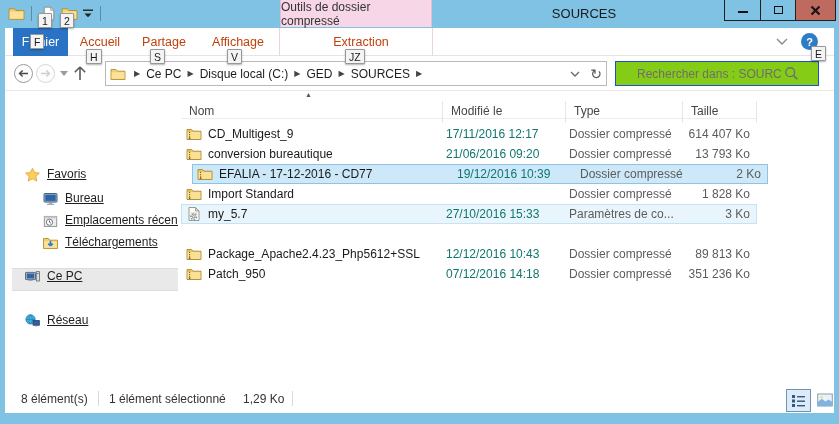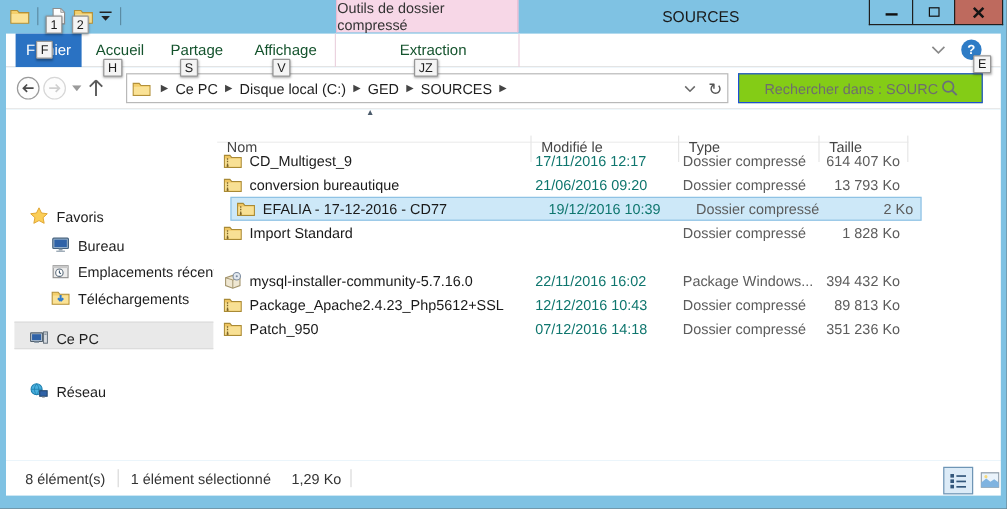--- a/index.html
+++ b/index.html
@@ -15,48 +15,48 @@
   #win-controls{position:absolute;right:3px;top:0;height:21px;display:flex;border:1px solid #1f1f1f;border-top:none;}
   .wbtn{width:35px;height:20px;display:flex;align-items:center;justify-content:center;border-left:1px solid #1f1f1f;}
   .wbtn:first-child{border-left:none;}
   #btn-close{width:40px;background:#BE6A5E;}
   .glyph-min{width:10px;height:2.4px;background:#111;margin-top:4px;}
   .glyph-max{width:9px;height:8px;border:1.8px solid #111;}
   
   .kt{position:absolute;z-index:60;background:#F4F4F4;border:1px solid #979797;border-radius:1px;padding:0 3px;height:15px;line-height:14px;font-size:10.5px;color:#1c1c1c;box-shadow:0 1px 2px rgba(0,0,0,.3);white-space:nowrap;}
   
   #tabsrow{position:absolute;left:5px;top:28px;width:829px;height:28px;background:#fff;border-bottom:1px solid #E4E4E4;}
-  .tab{position:absolute;top:0;height:28px;display:flex;align-items:center;justify-content:center;color:#14532d;font-size:12.5px;}
+  .tab{position:absolute;top:0;height:28px;display:flex;align-items:center;justify-content:center;color:#c2410c;font-size:12.5px;}
   #tab-file{left:8px;width:55px;background:#2A72C3;color:#fff;}
   .ctx-line{position:absolute;top:0;width:1px;height:28px;background:#EBD3DF;}
   #ribbon-collapse{position:absolute;right:46px;top:10px;}
   #help-btn{position:absolute;right:16px;top:5px;width:17px;height:17px;border-radius:50%;background:#2E7CC6;color:#fff;font-weight:bold;font-size:11px;display:flex;align-items:center;justify-content:center;}
   
   #addrrow{position:absolute;left:5px;top:56px;width:829px;height:35px;background:#fff;border-bottom:1px solid #E9E9E9;}
   .navcircle{position:absolute;top:8px;width:19px;height:19px;border-radius:50%;background:#FDFDFD;display:flex;align-items:center;justify-content:center;}
   #crumbbox{position:absolute;left:100px;top:5px;width:502px;height:25px;border:1px solid #B9B9B9;background:#fff;display:flex;align-items:center;padding:0 4px;}
   .crumb-sep{color:#444;font-size:8px;margin:0 6px;}
   .crumb{color:#1e1e1e;white-space:nowrap;}
   #crumb-tools{margin-left:auto;display:flex;align-items:center;gap:10px;}
   #refresh-icon{font-size:14px;color:#555;line-height:1;}
   #searchbox{position:absolute;left:610px;top:5px;width:204px;height:25px;border:1px solid #1d4ed8;background:#84cc16;display:flex;align-items:center;padding:0 19px;}
   #searchbox input{border:none;outline:none;flex:1;font-family:"Liberation Sans",sans-serif;font-size:12px;color:#333;background:transparent;min-width:0;}
   #searchbox input::placeholder{color:#6e6e6e;opacity:1;}
   
   #main{position:absolute;left:5px;top:91px;width:829px;height:293px;background:#fff;}
   
   #sidebar{position:absolute;left:0;top:0;width:173px;height:293px;overflow:hidden;}
-  .side-item{position:absolute;height:21px;display:flex;align-items:flex-end;white-space:nowrap;overflow:hidden;width:173px;}
+  .side-item{position:absolute;height:21px;display:flex;align-items:flex-start;white-space:nowrap;overflow:hidden;width:173px;text-decoration:underline;}
   .side-item .sicon{flex:0 0 17px;height:16px;margin-right:6px;}
   #side-thispc{background:#E9E9E9;border-top:1px solid #DCDCDC;border-bottom:1px solid #DCDCDC;height:23px;}
   
   #filearea{position:absolute;left:173px;top:0;width:656px;height:293px;}
   #sort-arrow{position:absolute;left:127px;top:0;font-size:7px;color:#4A5A6A;}
   #lheader{position:absolute;left:3px;top:6px;width:576px;height:22px;color:#454545;border-bottom:1px solid #EDEDED;}
-  .hcell{position:absolute;top:16px;height:22px;line-height:21px;padding-left:8px;border-right:1px solid #E6E6E6;}
+  .hcell{position:absolute;top:4px;height:22px;line-height:21px;padding-left:8px;border-right:1px solid #E6E6E6;}
   .frow{position:absolute;left:3px;width:576px;height:20px;border:1px solid transparent;}
   .frow.sel{background:#CDE8F8;border-color:#8FC2E4;margin-left:11px;}
   .frow.hov{background:#E9F5FC;border-color:#C6E2F3;}
   .ficon{position:absolute;left:4px;top:1px;width:16px;height:16px;}
   .fname{position:absolute;left:26px;top:2px;width:232px;white-space:nowrap;overflow:hidden;color:#1a1a1a;}
   .fmod{position:absolute;left:264px;top:2px;width:116px;color:#0f766e;white-space:nowrap;}
   .ftype{position:absolute;left:387px;top:2px;width:112px;color:#5c5c5c;white-space:nowrap;overflow:hidden;}
   .fsize{position:absolute;left:488px;top:2px;width:80px;text-align:right;color:#5c5c5c;white-space:nowrap;}
   
   #statusbar{position:absolute;left:5px;top:384px;width:829px;height:29px;background:#fff;}
@@ -347,28 +347,28 @@
         <span class="fsize">2 Ko</span>
       </div>
       <div class="frow" style="top:93px">
         <svg class="ficon" viewBox="0 0 16 16">
             <use href="#i-zip"></use>
           </svg>
         <span class="fname">Import Standard</span>
         <span class="ftype">Dossier compressé</span>
         <span class="fsize">1 828 Ko</span>
       </div>
-      <div class="frow" style="top:133px">
-        <svg class="ficon" viewBox="0 0 16 16">
-            <use href="#i-installer"></use>
-          </svg>
-        <span class="fname">mysql-installer-community-5.7.16.0</span>
-        <span class="fmod">22/11/2016 16:02</span>
-        <span class="ftype">Package Windows...</span>
-        <span class="fsize">394 432 Ko</span>
+      <div class="frow hov" style="top:113px">
+        <svg class="ficon" viewBox="0 0 16 16">
+            <use href="#i-settings"></use>
+          </svg>
+        <span class="fname">my_5.7</span>
+        <span class="fmod">27/10/2016 15:33</span>
+        <span class="ftype">Paramètres de co...</span>
+        <span class="fsize">3 Ko</span>
       </div>
       <div class="frow" style="top:153px">
         <svg class="ficon" viewBox="0 0 16 16">
             <use href="#i-zip"></use>
           </svg>
         <span class="fname">Package_Apache2.4.23_Php5612+SSL</span>
         <span class="fmod">12/12/2016 10:43</span>
         <span class="ftype">Dossier compressé</span>
         <span class="fsize">89 813 Ko</span>
       </div>

